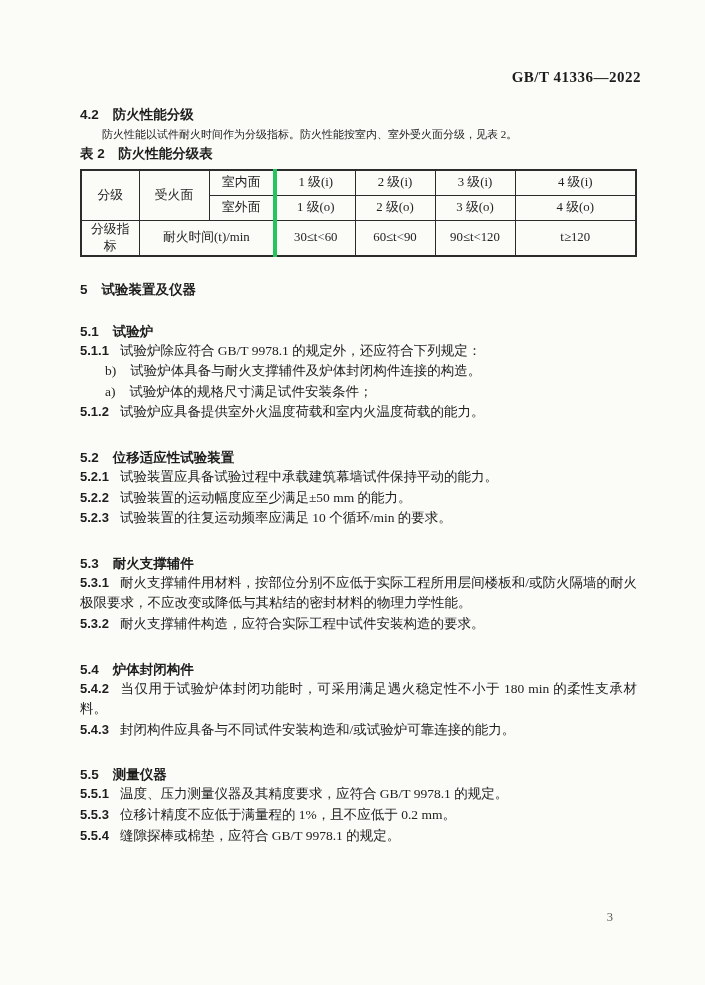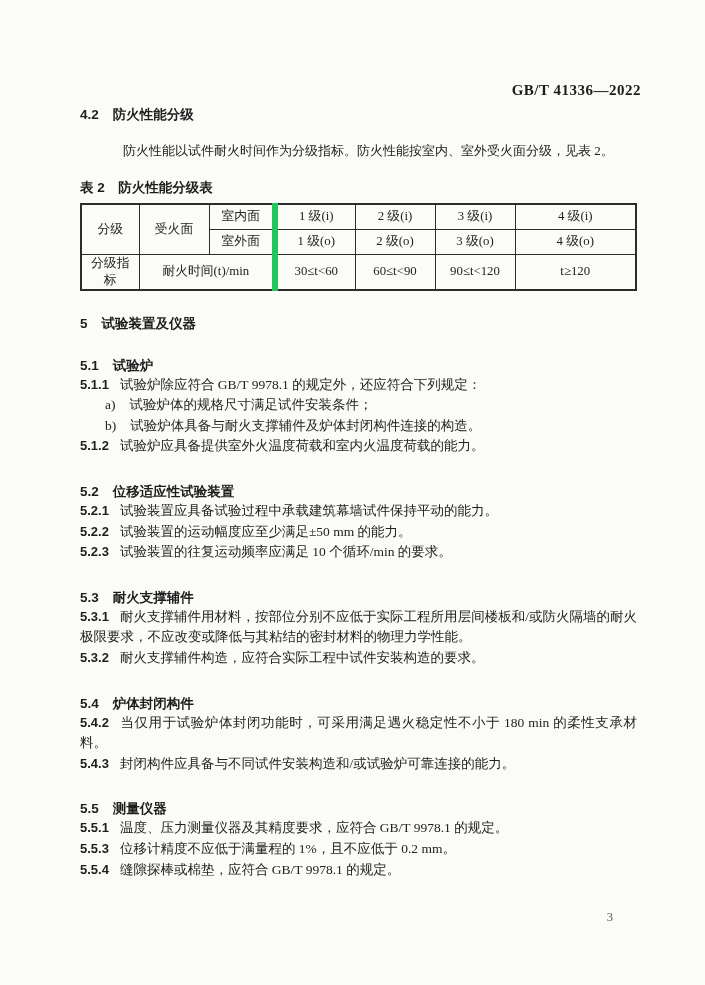--- a/index.html
+++ b/index.html
@@ -8,42 +8,42 @@
     position:relative;
     width:705px;height:985px;
     margin:0 auto;
     background:#fbfbf8;
     font-family:"Liberation Serif","DejaVu Serif",serif;
     color:#222;
     overflow:hidden;
     box-sizing:border-box;
   }
   .doc-code{
-    position:absolute;top:82px;right:64px;
+    position:absolute;top:69px;right:64px;
     font-weight:bold;font-size:15px;letter-spacing:0.5px;
     color:#1c1c1c;
   }
   .content{
     position:absolute;left:80px;top:106px;width:557px;
   }
   .sec-h{
     margin:0;
     font-family:"Liberation Sans","DejaVu Sans",sans-serif;
     font-weight:bold;font-size:13.5px;line-height:18px;color:#1d1d1d;
   }
   .sec-h .num{margin-right:14px;}
   .mt-para{margin-top:16px;}
   .mt-title{margin-top:14px;}
   .mt-table{margin-top:6px;}
   .mt-h1{margin-top:24px;}
   .mt-h2{margin-top:24px;}
   .mt-h{margin-top:26px;}
   .mt-c{margin-top:4px;}
   .para{
-    margin:17px;font-size:13px;line-height:20.6px;text-align:justify;color:#222;
+    margin:0;font-size:11px;line-height:20.6px;text-align:justify;color:#222;
   }
   .para.indent{text-indent:2em;}
   .clause{
     margin:0;font-size:13.5px;line-height:20.6px;text-align:justify;color:#222;
   }
   .cnum{
     font-family:"Liberation Sans","DejaVu Sans",sans-serif;
     font-weight:bold;font-size:13px;margin-right:11px;color:#1d1d1d;
     white-space:nowrap;
   }
@@ -59,21 +59,21 @@
   table.t2{
     width:100%;border-collapse:collapse;table-layout:fixed;
     border:2px solid #2c2c2c;
   }
   table.t2 td{
     border:1px solid #2c2c2c;
     text-align:center;vertical-align:middle;
     height:24px;padding:0 6px;
     font-size:12.8px;color:#222;
   }
-  table.t2 td.bL{border-left:6px solid #22c55e;}
+  table.t2 td.bL{border-left:4px solid #22c55e;}
   .page-num{
     position:absolute;top:910px;right:92px;
     font-size:12.5px;color:#555;
   }
 </style>
 </head>
 <body>
 
 <div class="page">
 
@@ -123,22 +123,22 @@
           <td>t≥120</td>
         </tr>
       </tbody>
     </table>
 
     <h2 class="sec-h mt-h1"><span class="num">5</span><span>试验装置及仪器</span></h2>
 
     <h3 class="sec-h mt-h2"><span class="num">5.1</span><span>试验炉</span></h3>
 
     <p class="clause mt-c"><span class="cnum">5.1.1</span><span>试验炉除应符合 GB/T 9978.1 的规定外，还应符合下列规定：</span></p>
+    <p class="list-item"><span class="ilabel">b)</span><span>试验炉体具备与耐火支撑辅件及炉体封闭构件连接的构造。</span></p>
     <p class="list-item"><span class="ilabel">a)</span><span>试验炉体的规格尺寸满足试件安装条件；</span></p>
-    <p class="list-item"><span class="ilabel">b)</span><span>试验炉体具备与耐火支撑辅件及炉体封闭构件连接的构造。</span></p>
     <p class="clause"><span class="cnum">5.1.2</span><span>试验炉应具备提供室外火温度荷载和室内火温度荷载的能力。</span></p>
 
     <h3 class="sec-h mt-h"><span class="num">5.2</span><span>位移适应性试验装置</span></h3>
 
     <p class="clause mt-c"><span class="cnum">5.2.1</span><span>试验装置应具备试验过程中承载建筑幕墙试件保持平动的能力。</span></p>
     <p class="clause"><span class="cnum">5.2.2</span><span>试验装置的运动幅度应至少满足±50 mm 的能力。</span></p>
     <p class="clause"><span class="cnum">5.2.3</span><span>试验装置的往复运动频率应满足 10 个循环/min 的要求。</span></p>
 
     <h3 class="sec-h mt-h"><span class="num">5.3</span><span>耐火支撑辅件</span></h3>
 

